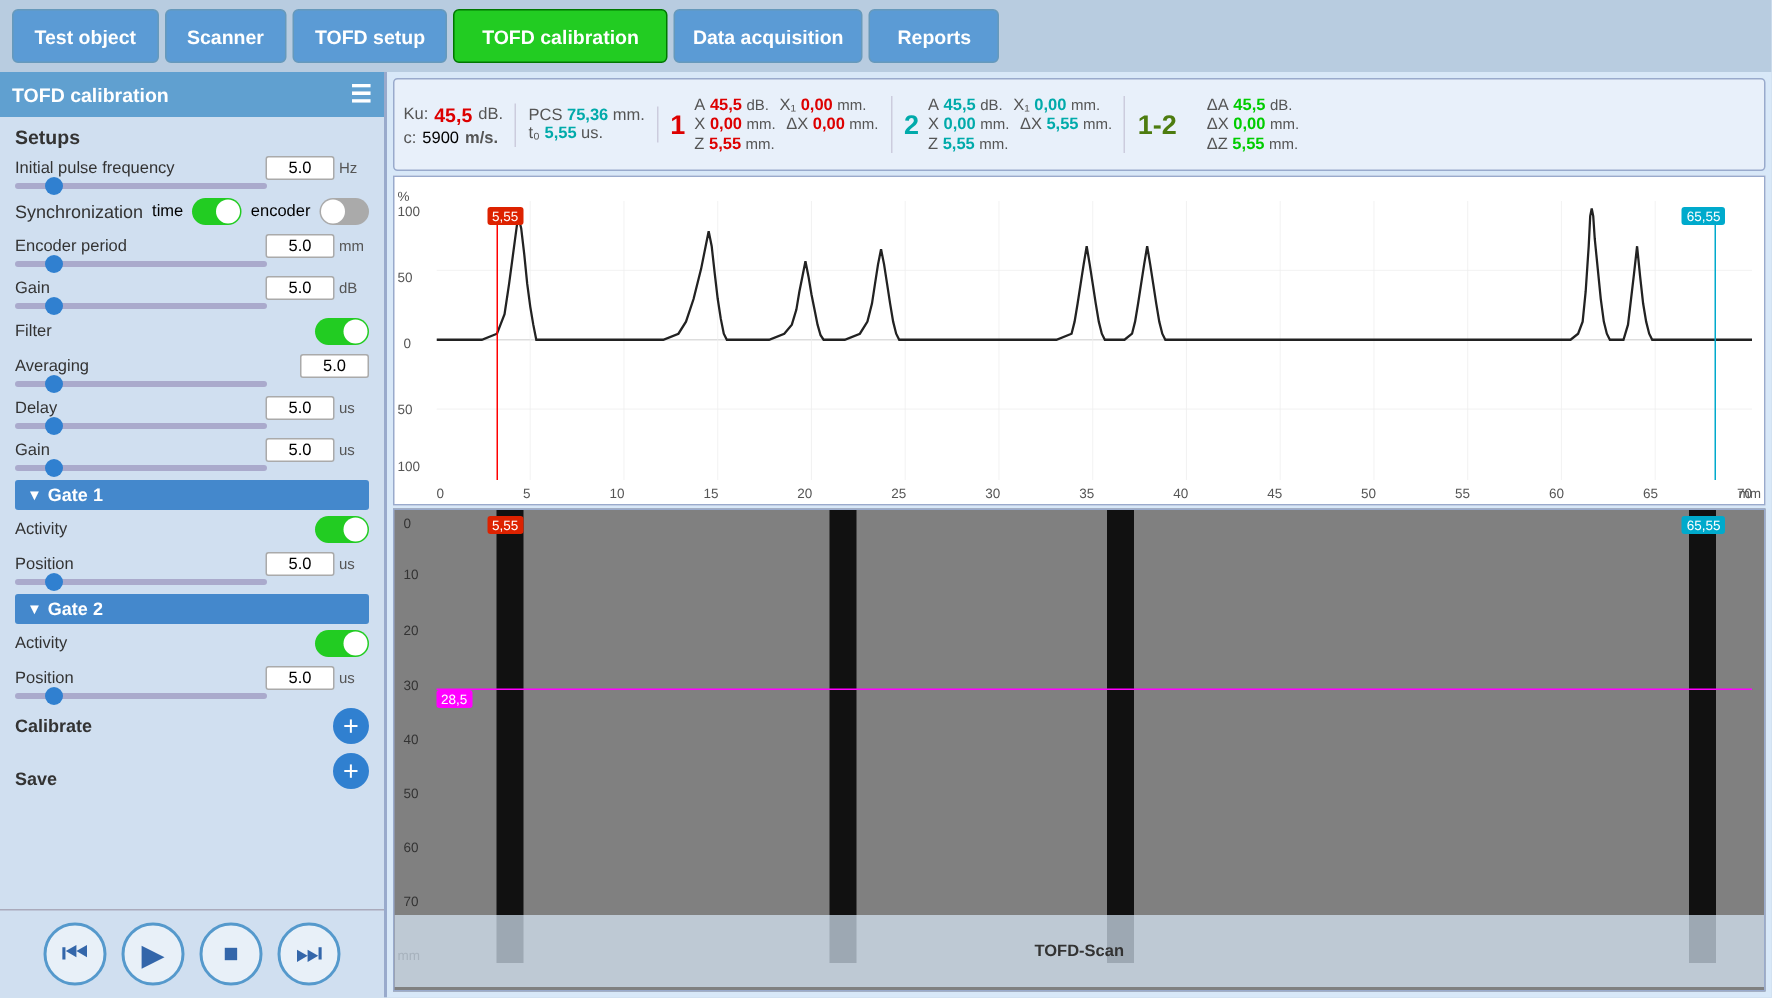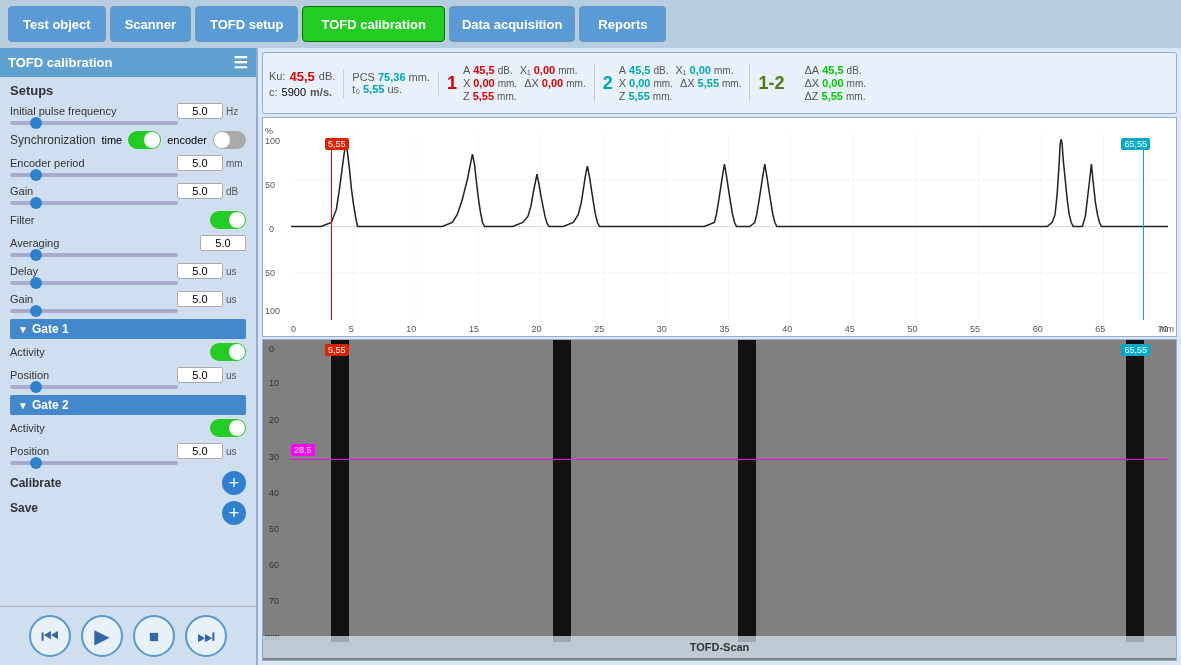--- a/index.html
+++ b/index.html
@@ -153,21 +153,21 @@
         <div style="width:168px; height:4px; background:#aac; border-radius:2px; position:relative; margin:2px 0 4px 0;">
           <div style="width:12px; height:12px; background:#3080d0; border-radius:50%; position:absolute; top:-4px; left:20px; cursor:pointer;"></div>
         </div>
       </div>
 
       <div style="display:flex; align-items:center; justify-content:space-between; margin-bottom:6px;">
         <span style="font-size:12px; color:#333; font-weight:bold;">Calibrate</span>
         <button style="width:24px; height:24px; background:#3080d0; color:white; border:none; border-radius:50%; font-size:18px; line-height:1; cursor:pointer; display:flex; align-items:center; justify-content:center;">+</button>
       </div>
 
-      <div style="display:flex; align-items:flex-start; justify-content:space-between; margin-bottom:6px;">
+      <div style="display:flex; align-items:flex-end; justify-content:space-between; margin-bottom:6px;">
         <span style="font-size:12px; color:#333; font-weight:bold;">Save</span>
         <button style="width:24px; height:24px; background:#3080d0; color:white; border:none; border-radius:50%; font-size:18px; line-height:1; cursor:pointer; display:flex; align-items:center; justify-content:center;">+</button>
       </div>
     </div>
 
     <div style="display:flex; justify-content:center; align-items:center; gap:10px; padding:8px 0; background:#d0dff0; border-top:1px solid #aab;">
       <button style="width:42px; height:42px; border:2px solid #5599cc; border-radius:50%; background:#e8f0f8; display:flex; align-items:center; justify-content:center; cursor:pointer; font-size:20px; color:#3366aa;">⏮</button>
       <button style="width:42px; height:42px; border:2px solid #5599cc; border-radius:50%; background:#e8f0f8; display:flex; align-items:center; justify-content:center; cursor:pointer; font-size:20px; color:#3366aa;">▶</button>
       <button style="width:42px; height:42px; border:2px solid #5599cc; border-radius:50%; background:#e8f0f8; display:flex; align-items:center; justify-content:center; cursor:pointer; font-size:20px; color:#3366aa;">⏹</button>
       <button style="width:42px; height:42px; border:2px solid #5599cc; border-radius:50%; background:#e8f0f8; display:flex; align-items:center; justify-content:center; cursor:pointer; font-size:20px; color:#3366aa;">⏭</button>
@@ -366,19 +366,19 @@
 
         <div style="position:absolute; right:32px; top:0; bottom:18px; width:18px; background:#111;"></div>
 
         <div style="position:absolute; right:26px; top:4px; background:#00aacc; color:white; font-size:9px; padding:1px 3px; border-radius:2px; z-index:3;">65,55</div>
 
         <div style="position:absolute; left:290px; top:0; bottom:18px; width:18px; background:#111;"></div>
         <div style="position:absolute; left:475px; top:0; bottom:18px; width:18px; background:#111;"></div>
 
         <div style="position:absolute; left:28px; right:8px; top:119px; height:1px; background:magenta; z-index:2;"></div>
 
-        <div style="position:absolute; left:28px; top:104px; background:magenta; color:white; font-size:9px; padding:1px 3px; border-radius:2px; z-index:3;">28,5</div>
-
-        <div style="text-align:center; font-size:11px; font-weight:bold; color:#333; position:absolute; bottom:2px; width:100%; background:rgba(216,232,248,0.7); padding:5px 0;">TOFD-Scan</div>
+        <div style="position:absolute; left:28px; top:120px; background:magenta; color:white; font-size:9px; padding:1px 3px; border-radius:2px; z-index:3;">28,5</div>
+
+        <div style="text-align:center; font-size:11px; font-weight:bold; color:#333; position:absolute; bottom:2px; width:100%; background:rgba(216,232,248,0.7); padding:18px 0;">TOFD-Scan</div>
       </div>
     </div>
   </div>
 </div>
 
 </body></html>

